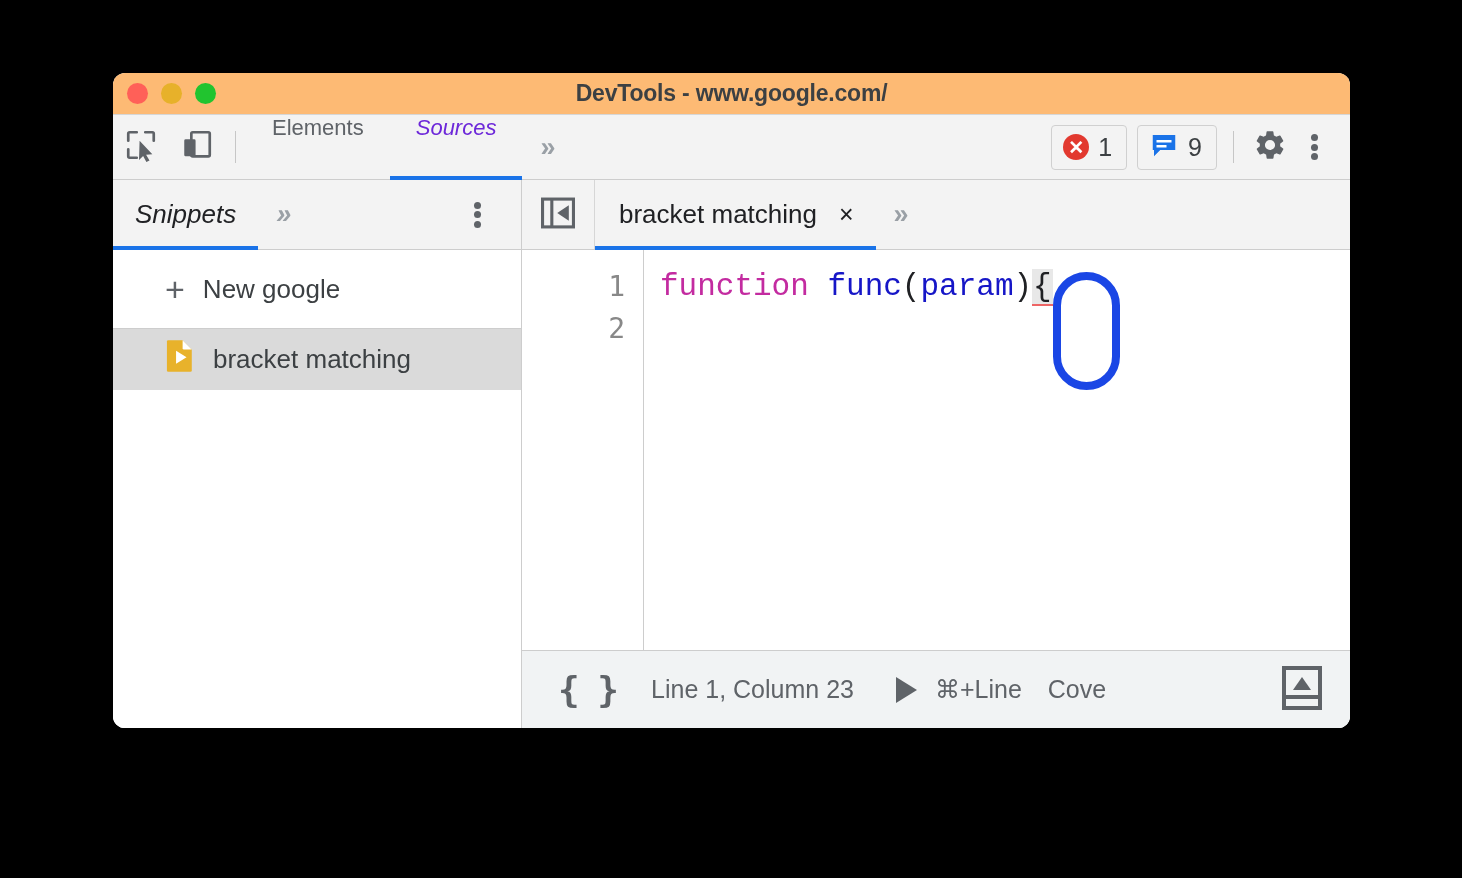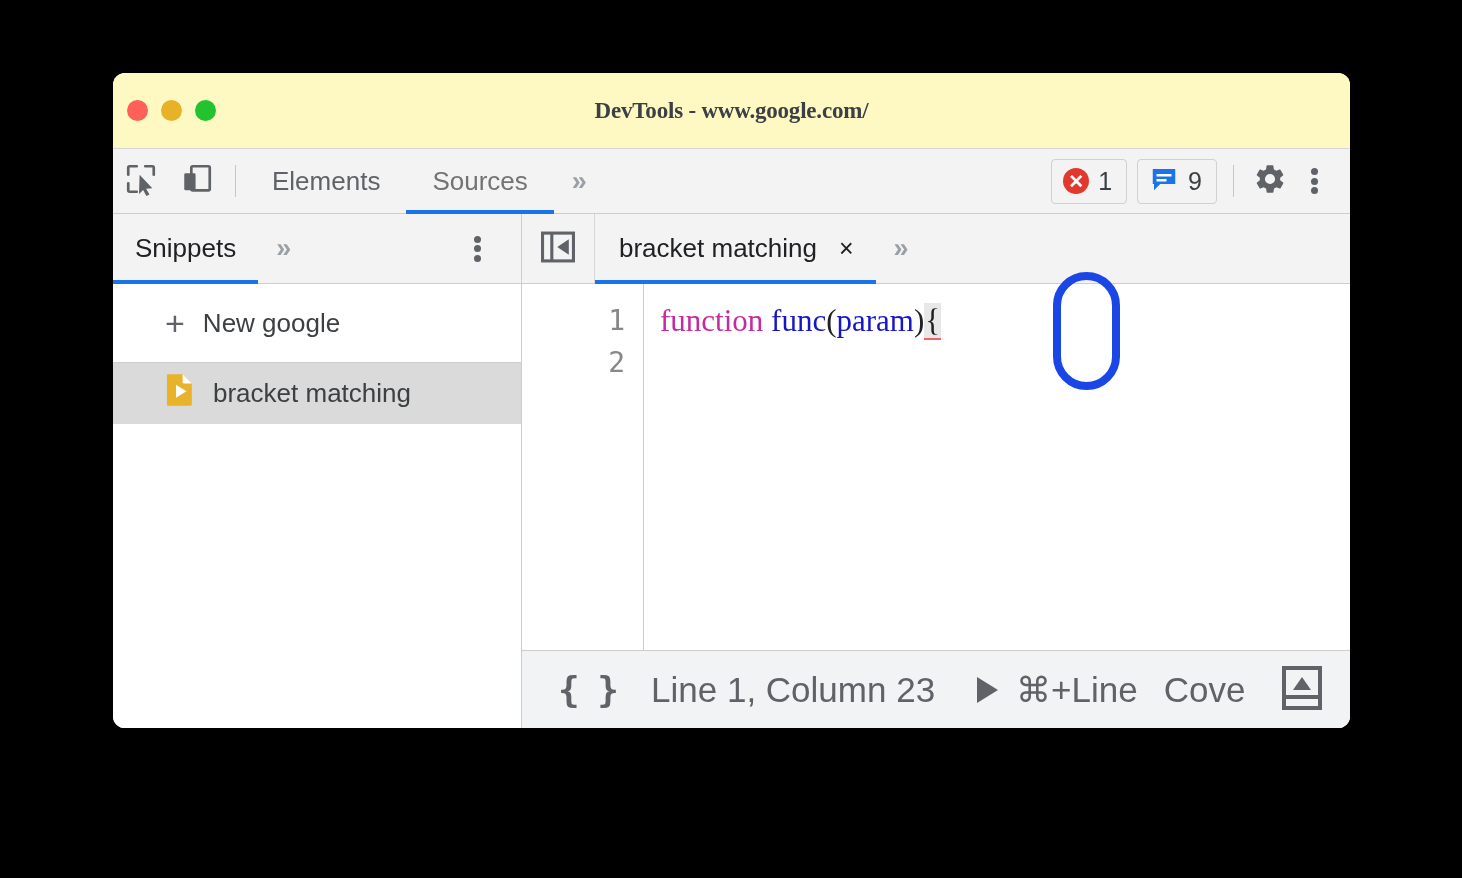--- a/index.html
+++ b/index.html
@@ -16,28 +16,27 @@
     width: 1237px; height: 655px;
     border-radius: 12px;
     overflow: hidden;
     background: #fff;
     display: flex;
     flex-direction: column;
   }
 
   
   #titlebar {
-    height: 76px;
-    background: #fef9c3;
+    height: 42px;
+    background: #fdba74;
     border-bottom: 1px solid #d6d6d6;
     display: flex;
     align-items: center;
     position: relative;
     flex: 0 0 auto;
-    font-family: Liberation Serif, serif;
   }
   #traffic { display: flex; gap: 13px; margin-left: 14px; }
   .light { width: 21px; height: 21px; border-radius: 50%; }
   .light.red    { background: #ff6058; }
   .light.yellow { background: #e7b12a; }
   .light.green  { background: #21c42f; }
   #window-title {
     position: absolute;
     left: 0; right: 0;
     text-align: center;
@@ -59,27 +58,27 @@
   .tb-icon {
     width: 56px;
     display: flex; align-items: center; justify-content: center;
   }
   #toolbar .vdiv {
     width: 1px; background: #c6c6c6;
     margin: 16px 10px;
     flex: 0 0 auto;
   }
   .panel-tab {
-    display: flex; align-items: center; justify-content: center;
+    display: flex; align-items: flex-start; justify-content: center;
     padding: 0 26px;
-    font-size: 26px;
+    font-size: 22px;
     color: #5f6368;
     position: relative;
   }
-  .panel-tab.active { color: #737373; }
+  .panel-tab.active { color: #6d28d9; font-style: italic; }
   .panel-tab.active::after {
     content: "";
     position: absolute; left: 0; right: 0; bottom: -1px;
     height: 4px; background: #1a73e8;
   }
   .chev2 {
     display: flex; align-items: center; justify-content: center;
     padding: 0 18px; color: #9aa0a6; font-size: 27px; font-weight: bold;
     letter-spacing: -4px;
   }
@@ -123,21 +122,21 @@
   #sidebar {
     width: 409px; flex: 0 0 409px;
     background: #fff;
     border-right: 1px solid #cdcdcd;
     display: flex; flex-direction: column;
   }
   #sidebar-head {
     height: 70px; flex: 0 0 auto;
     background: #f3f3f3;
     border-bottom: 1px solid #cdcdcd;
-    display: flex; align-items: stretch;
+    display: flex; align-items: stretch; font-style: italic;
   }
   .side-tab {
     display: flex; align-items: center; padding: 0 22px;
     font-size: 26px; color: #202124; position: relative;
   }
   .side-tab.active::after {
     content: "";
     position: absolute; left: 0; right: 0; bottom: -1px;
     height: 4px; background: #1a73e8;
   }
@@ -198,21 +197,21 @@
     border-right: 1px solid #cdcdcd;
     padding-top: 16px;
     text-align: right; padding-right: 18px;
     font-family: "DejaVu Sans Mono", monospace;
     font-size: 28px; line-height: 42px;
     color: #888;
   }
   #code {
     flex: 1 1 auto;
     padding: 16px 0 12px 16px;
-    font-family: Liberation Serif, serif;
+    font-family: Liberation Mono, monospace;
     font-size: 31px; line-height: 42px;
     white-space: pre;
     color: #202124;
   }
   .tok-kw    { color: #c32ba0; }
   .tok-fn    { color: #1616c7; }
   .tok-param { color: #1616c7; }
   .tok-punct { color: #202124; }
   .brace-hl {
     background: #e8e8e8;
@@ -229,21 +228,21 @@
     padding-left: 36px;
     gap: 0;
     overflow: hidden;
   }
   .sb-braces {
     font-family: "DejaVu Sans Mono", monospace;
     font-size: 36px; font-weight: bold; color: #5f6368;
     letter-spacing: -2px;
     margin-right: 34px;
   }
-  .sb-text { font-size: 35px; color: #5f6368; white-space: nowrap; text-align: right; }
+  .sb-text { font-size: 25px; color: #5f6368; white-space: nowrap; text-align: right; }
   .sb-play {
     width: 0; height: 0;
     border-left: 21px solid #5f6368;
     border-top: 13px solid transparent;
     border-bottom: 13px solid transparent;
     margin: 0 18px 0 42px;
     flex: 0 0 auto;
   }
   .sb-cov { margin-left: 26px; }
   #drawer-btn {

